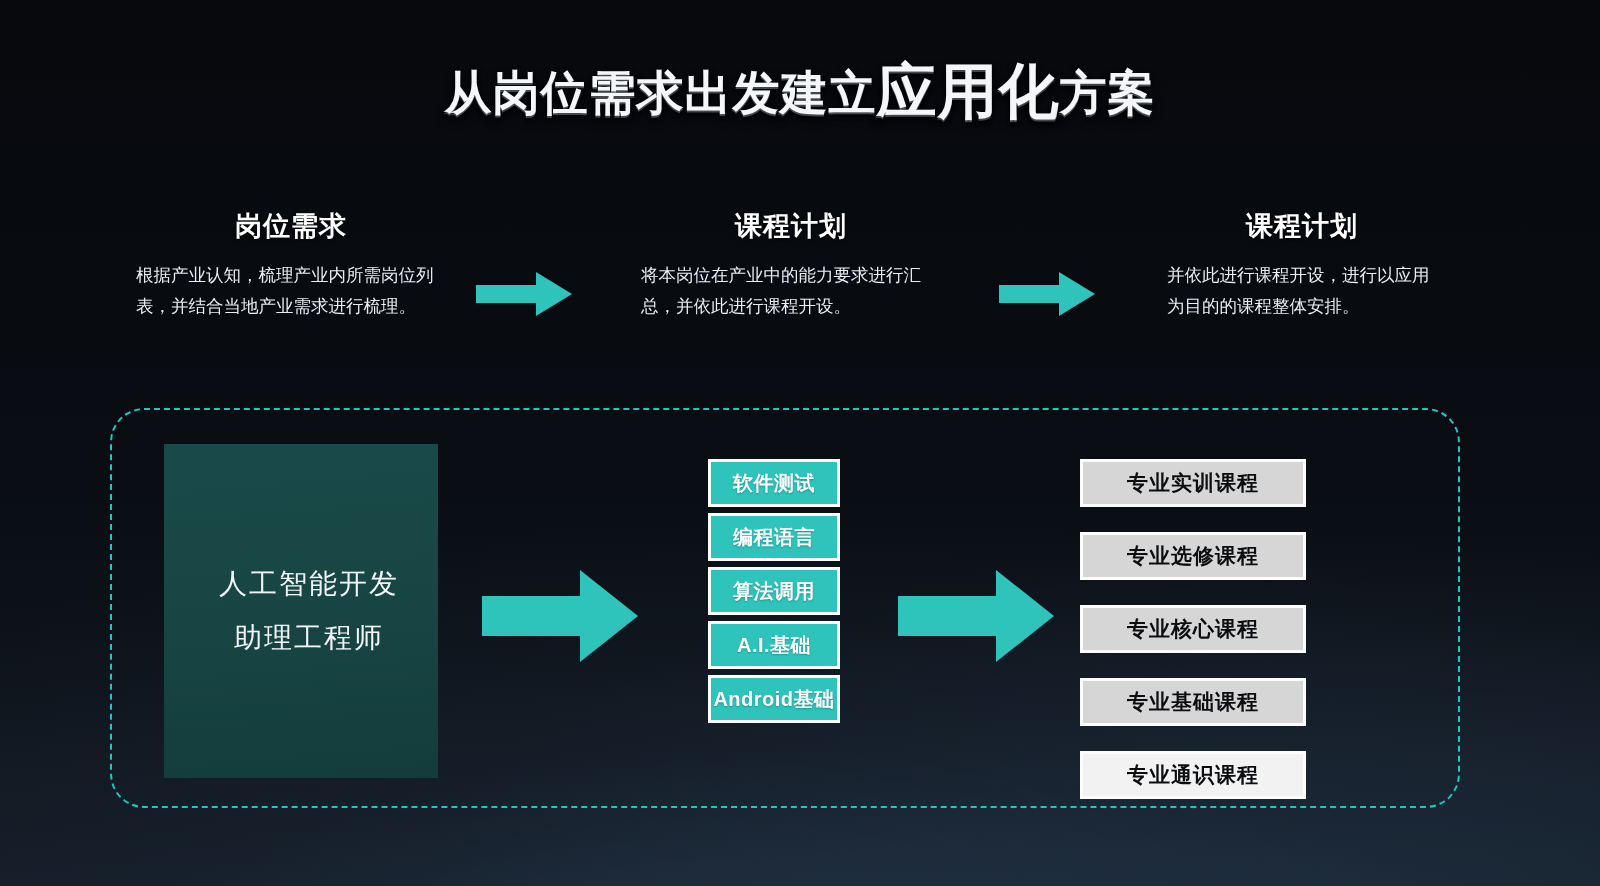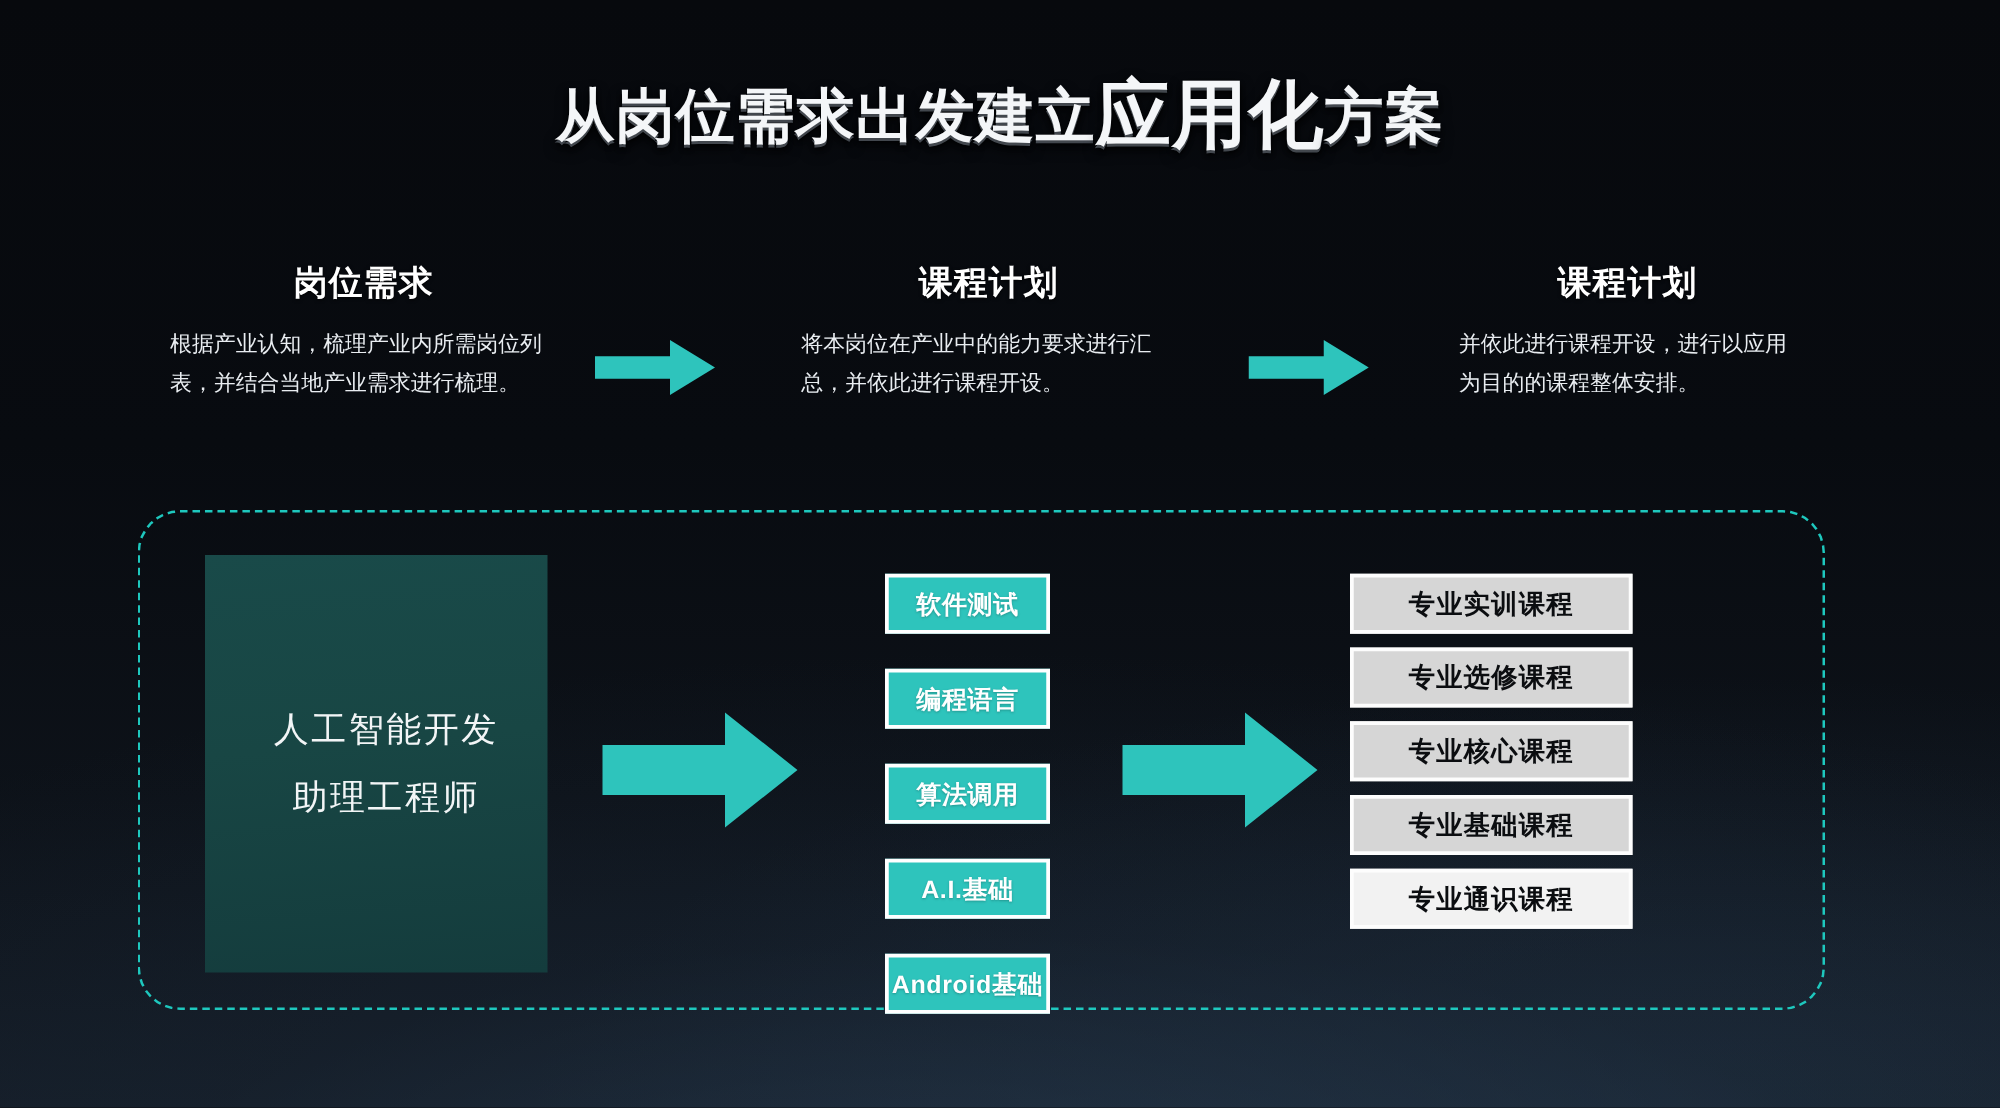--- a/index.html
+++ b/index.html
@@ -135,21 +135,21 @@
   #arrow-big-2 { left: 898px; top: 570px; }
 
   
   .col-skills {
     position: absolute;
     left: 708px;
     top: 459px;
     width: 132px;
     display: flex;
     flex-direction: column;
-    gap: 28px;
+    gap: 6px;
   }
   .tag-skill {
     height: 42px;
     background: #2ec4bc;
     border: 3px solid #ffffff;
     box-sizing: content-box;
     display: flex;
     align-items: center;
     justify-content: center;
     font-size: 20px;
@@ -159,21 +159,21 @@
     text-shadow: 0 1px 2px rgba(0,0,0,0.25);
   }
 
   .col-courses {
     position: absolute;
     left: 1080px;
     top: 459px;
     width: 226px;
     display: flex;
     flex-direction: column;
-    gap: 11px;
+    gap: 25px;
   }
   .tag-course {
     height: 42px;
     border: 3px solid #fdfdfd;
     box-sizing: content-box;
     background: #d6d6d6;
     display: flex;
     align-items: center;
     justify-content: center;
     font-size: 21px;

